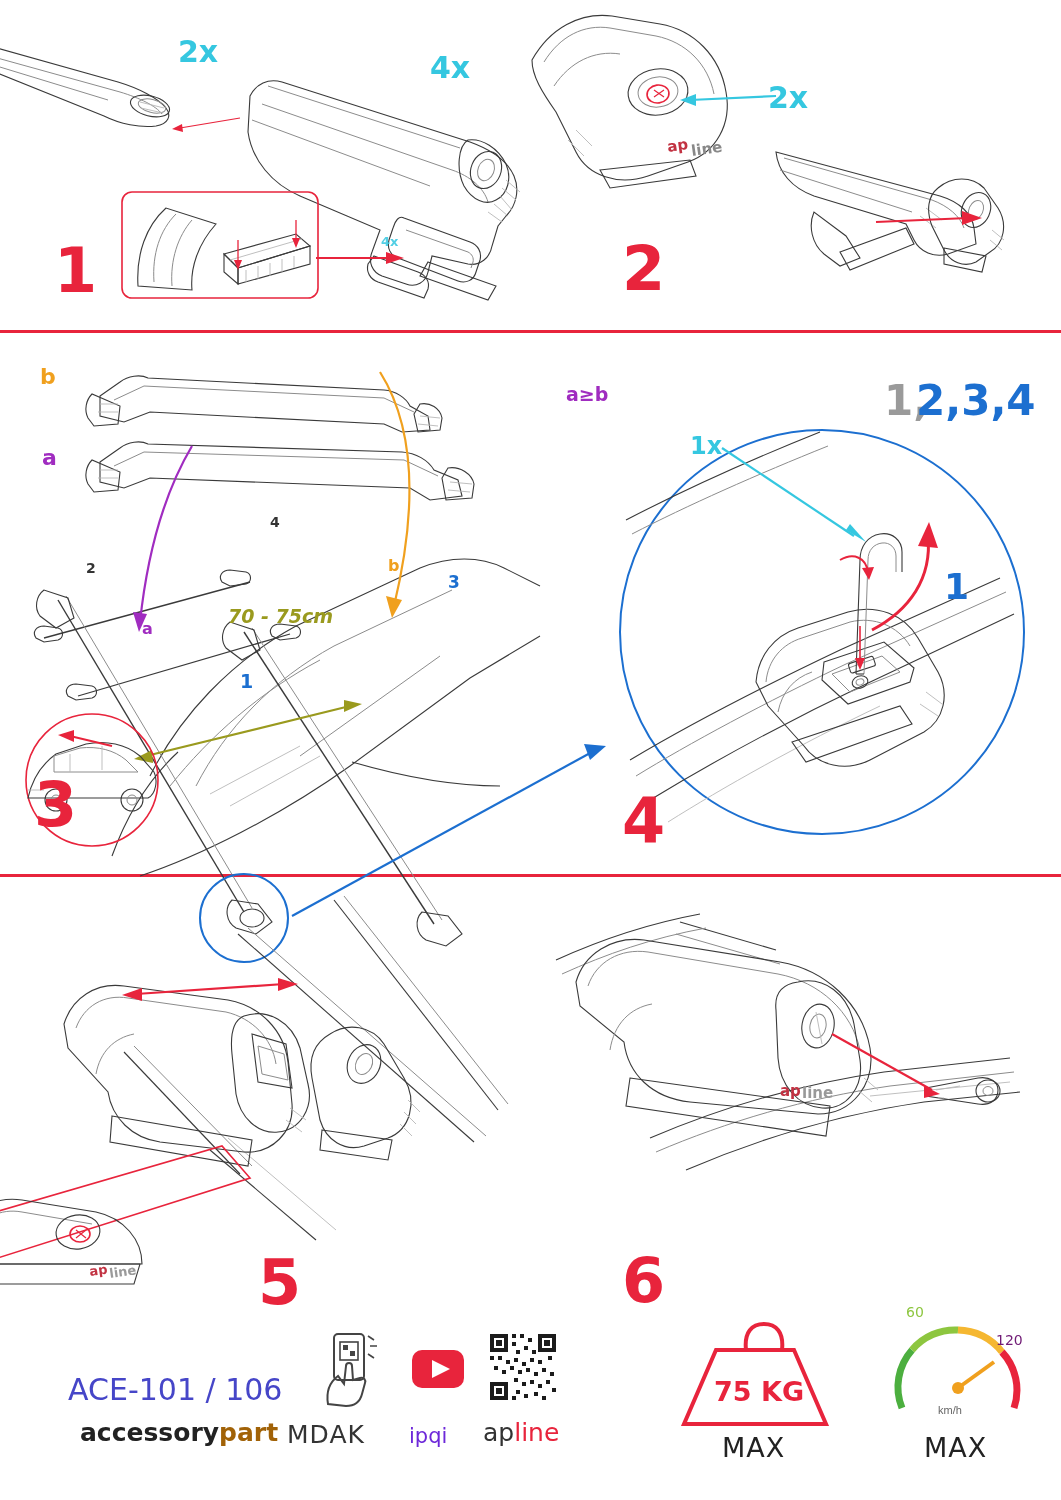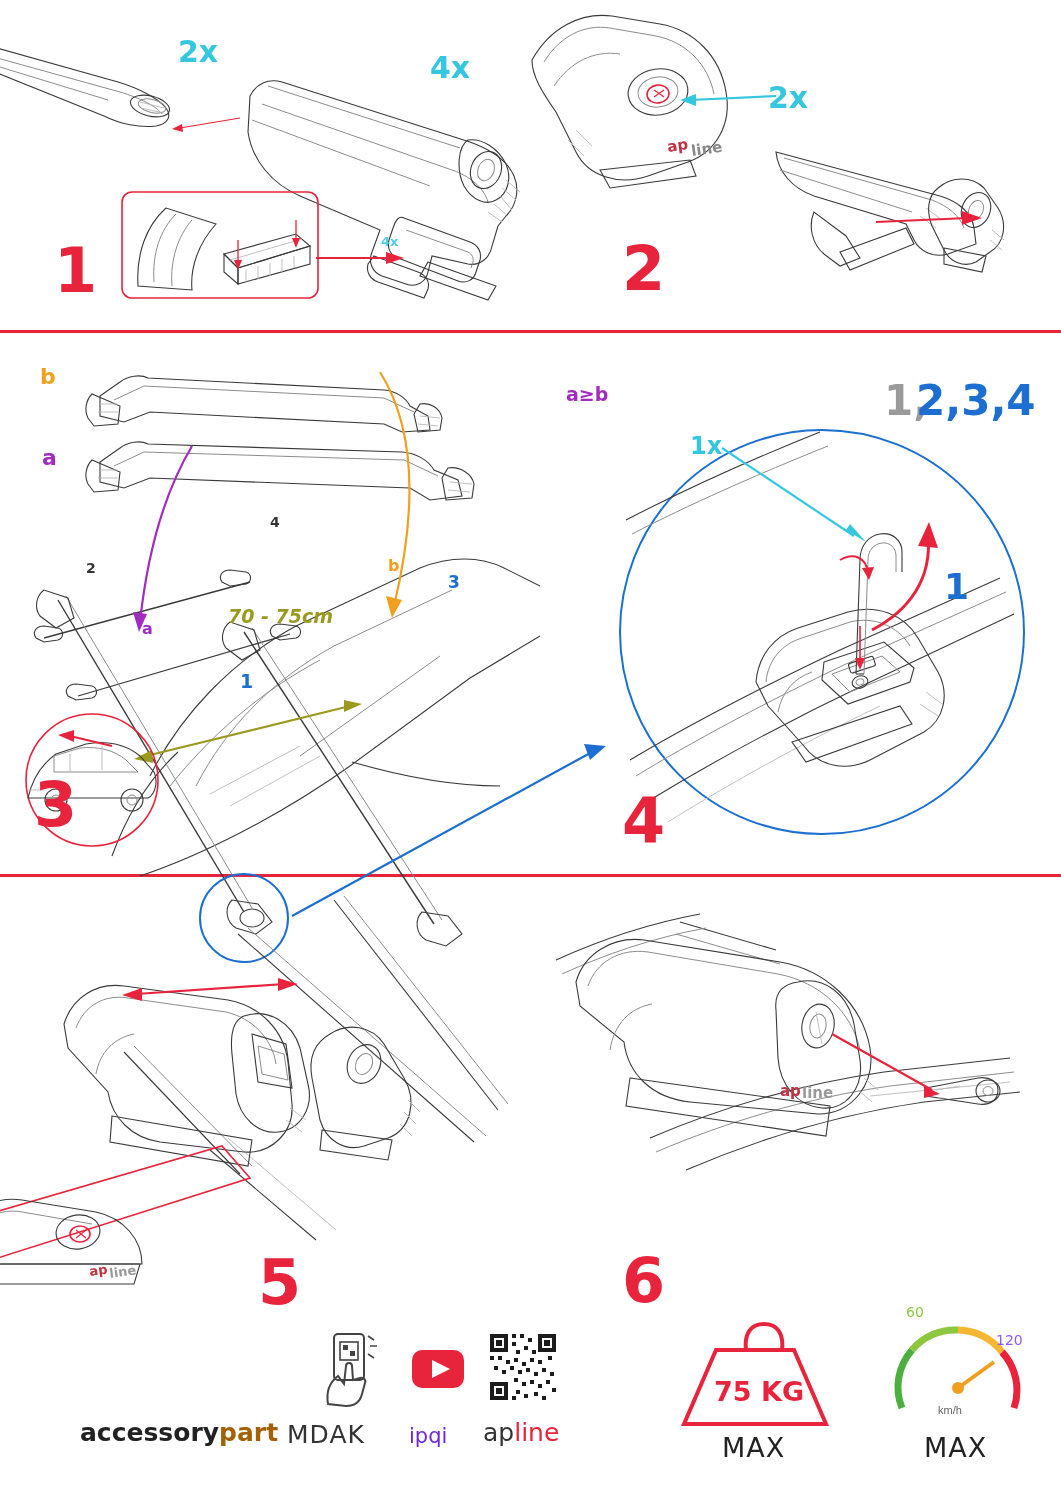--- a/index.html
+++ b/index.html
@@ -427,20 +427,21 @@
       <ellipse class="ln" cx="448" cy="191" rx="12" ry="11"></ellipse>
       <ellipse class="lnl" cx="448" cy="191" rx="5" ry="4.5"></ellipse>
       <path class="lnt" d="M396,190 L420,186 M398,198 L404,198"></path>
     </g>
 
     <path class="ar ar-red" d="M292,134 L392,190"></path>
     <polygon fill="#e8243c" points="384,186 400,194 384,198"></polygon>
   </svg>
   <div class="stepnum" style="left:622px;top:1250px">6</div>
 
+  <div class="footer-brand" id="ace-code">ACE-101 / 106</div>
 
   <div class="footer-brand" id="accessorypart">
     <span class="p1">accessory</span><span class="p2">part</span>
   </div>
 
   <svg width="80" height="80" style="left:316px;top:1332px">
     <rect x="18" y="2" width="30" height="46" rx="4" fill="none" stroke="#444" stroke-width="2"></rect>
     <rect x="24" y="10" width="18" height="18" fill="none" stroke="#444" stroke-width="1.6"></rect>
     <rect x="27" y="13" width="5" height="5" fill="#444"></rect>
     <rect x="34" y="19" width="5" height="5" fill="#444"></rect>
@@ -518,17 +519,17 @@
 
   <svg width="140" height="110" style="left:890px;top:1316px">
     <path d="M12,92 A56,56 0 0 1 22,34" fill="none" stroke="#4caf3f" stroke-width="7"></path>
     <path d="M22,34 A56,56 0 0 1 68,14" fill="none" stroke="#8dc63f" stroke-width="7"></path>
     <path d="M68,14 A56,56 0 0 1 112,36" fill="none" stroke="#f5b731" stroke-width="7"></path>
     <path d="M112,36 A56,56 0 0 1 124,92" fill="none" stroke="#e8243c" stroke-width="7"></path>
     <line x1="68" y1="72" x2="104" y2="46" stroke="#f0a01e" stroke-width="4"></line>
     <circle cx="68" cy="72" r="6" fill="#f0a01e"></circle>
   </svg>
   <div class="gauge-t" style="left:906px;top:1304px;color:#8dc63f">60</div>
-  <div class="gauge-t" style="left:996px;top:1332px;color:#8b5cf6">120</div>
+  <div class="gauge-t" style="left:996px;top:1332px;color:#701a75">120</div>
   <div class="kmh" style="left:938px;top:1404px">km/h</div>
   <div class="maxlbl" style="left:924px;top:1432px">MAX</div>
 
 </div>
 
 </body></html>

